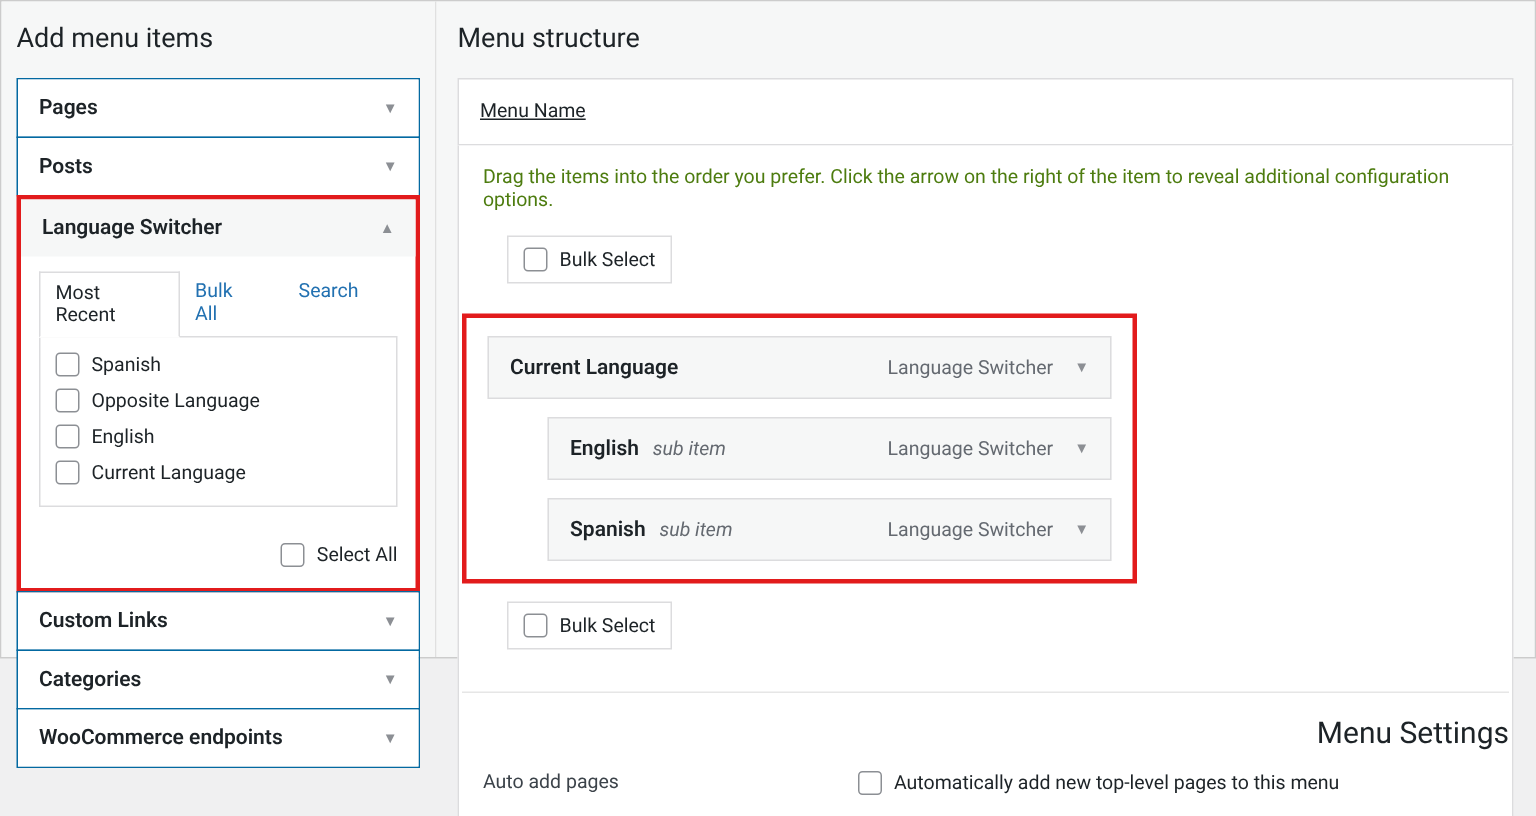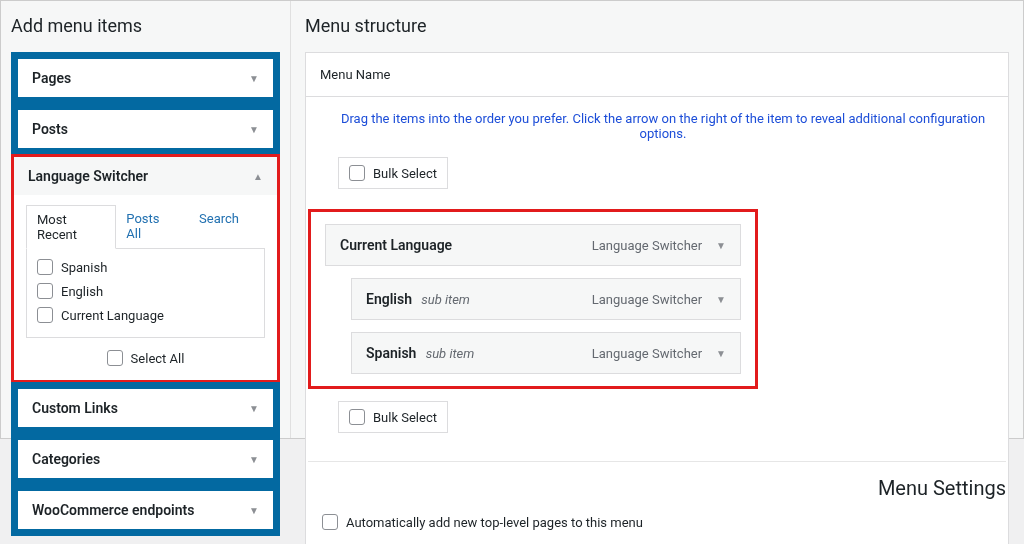--- a/index.html
+++ b/index.html
@@ -26,21 +26,21 @@
     padding: 10px 10px 0 10px;
   }
   .panel-heading {
     font-size: 18px;
     font-weight: 400;
     color: #1d2327;
     margin-bottom: 12px;
     padding: 4px 0;
   }
   .accordion {
-    border: 7px solid #0369a1;
+    border: 1px solid #0369a1;
     background: #fff;
     margin-bottom: -1px;
   }
   .accordion-header {
     display: flex;
     justify-content: space-between;
     align-items: center;
     padding: 11px 14px;
     font-size: 14px;
     font-weight: 600;
@@ -81,55 +81,55 @@
   .mini-content {
     border: 1px solid #dcdcde;
     margin-top: -1px;
     padding: 10px 10px 14px 10px;
   }
   .chk-line { display:flex; align-items:center; margin-bottom:8px; gap:8px;}
   .chk {
     width:16px; height:16px; border:1px solid #8c8f94; border-radius:3px; background:#fff;
     display:inline-flex; align-items:center; justify-content:center;
   }
-  .select-row { display:flex; justify-content:center; align-items:center; margin-top:12px; }
+  .select-row { display:flex; justify-content:flex-end; align-items:center; margin-top:24px; }
   .btn {
     border:1px solid #2271b1; color:#2271b1; background:#f6f7f7;
     padding:6px 12px; font-size:13px; border-radius:3px; cursor:pointer;
   }
   
   .right-panel {
     flex: 1;
     background: #f6f7f7;
     padding: 10px 14px 0 14px;
     position:relative;
   }
   .menu-name-row {
     display:flex; align-items:center; gap:16px;
     background:#fff; border:1px solid #dcdcde;
-    padding:14px 14px; margin-bottom:0;
+    padding:14px 14px; margin-bottom:0;text-decoration:underline;
   }
   .text-input {
     border:1px solid #8c8f94; padding:5px 9px; font-size:13px; width:250px; border-radius:3px; background:#fff;
   }
-  .instructions { padding: 14px 2px; color:#1d4ed8;text-align:center; }
+  .instructions { padding: 14px 2px; color:#4d7c0f; }
   .bulk-row { display:flex; align-items:center; gap:8px; border:1px solid #dcdcde; padding:7px 10px; width:max-content; background:#fff; margin:2px 0 12px 30px; }
   .structure-box {
     padding: 8px 14px 12px 0;
   }
   .menu-item {
     background:#f6f7f7;
     border:1px solid #dcdcde;
     display:flex; justify-content:space-between; align-items:center;
     padding:12px 14px; margin-bottom:12px;
   }
   .menu-item .title { font-weight:600; font-size:14px; }
   .menu-item .meta { color:#646970; font-style:italic; font-size:13px; margin-left:6px;}
   .menu-item .right { display:flex; align-items:center; gap:14px; color:#646970; font-size:13px;}
-  .sub { margin-left: 26px; gap: 44px; }
+  .sub { margin-left: 40px; gap: 44px; }
   .menu-settings-h { font-size:20px; font-weight:400; margin:14px 0 10px 14px;text-align:right; }
   .settings-row { display:flex; padding:4px 0 4px 14px; align-items:flex-start; }
   .settings-row .lab { width:250px; color:#3c434a; }
   .settings-row .vals { display:flex; flex-direction:column; gap:6px; }
   .right-highlight {
     border:3px solid #e21b1c;
     padding:12px 14px 8px 14px;
     margin: 0 0 12px 0px;
     width: 450px;
   }
@@ -158,27 +158,31 @@
     </div>
 
     <div class="accordion expanded highlight-red" style="background:#fff;">
       <div class="accordion-header" style="background:#f6f7f7;">
         <span>Language Switcher</span>
         <span class="chevron">▲</span>
       </div>
       <div class="accordion-body">
         <div class="mini-tabs">
           <div class="mini-tab active">Most Recent</div>
-          <div class="mini-tab">Posts All</div>
+          <div class="mini-tab">Bulk All</div>
           <div class="mini-tab">Search</div>
         </div>
         <div class="mini-content">
           <div class="chk-line">
             <span class="chk"></span>
             <span>Spanish</span>
+          </div>
+          <div class="chk-line">
+            <span class="chk"></span>
+            <span>Opposite Language</span>
           </div>
           <div class="chk-line">
             <span class="chk"></span>
             <span>English</span>
           </div>
           <div class="chk-line" style="margin-bottom:0;">
             <span class="chk"></span>
             <span>Current Language</span>
           </div>
         </div>
@@ -262,20 +266,21 @@
         <div class="bulk-row">
           <span class="chk"></span>
           <span>Bulk Select</span>
         </div>
       </div>
 
       <hr style="border:none;border-top:1px solid #e6e6e6;margin:4px 0 0 0;">
       <div class="menu-settings-h">Menu Settings</div>
 
       <div class="settings-row">
+        <div class="lab">Auto add pages</div>
         <div class="vals">
           <div class="chk-line" style="margin:0;">
             <span class="chk"></span>
             <span>Automatically add new top-level pages to this menu</span>
           </div>
         </div>
       </div>
 
       <div class="settings-row">
         

